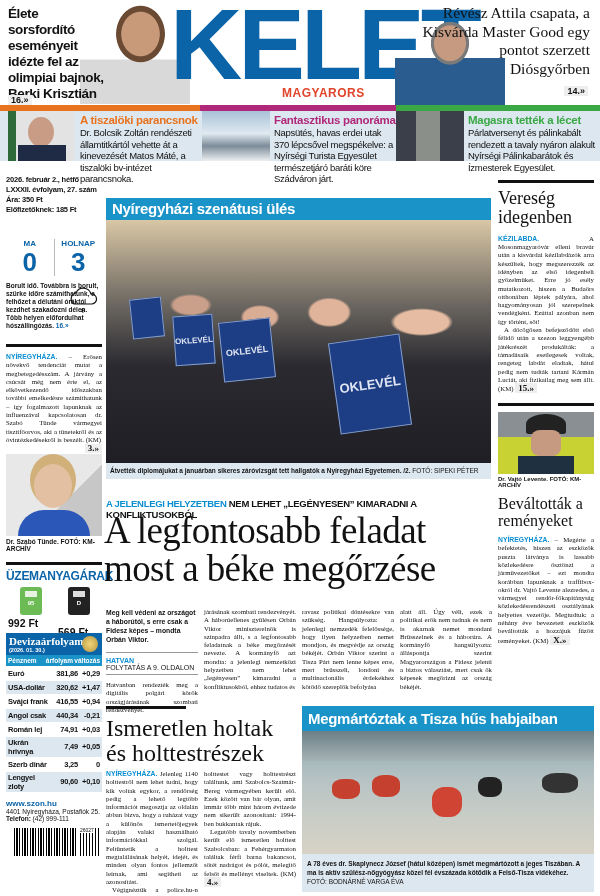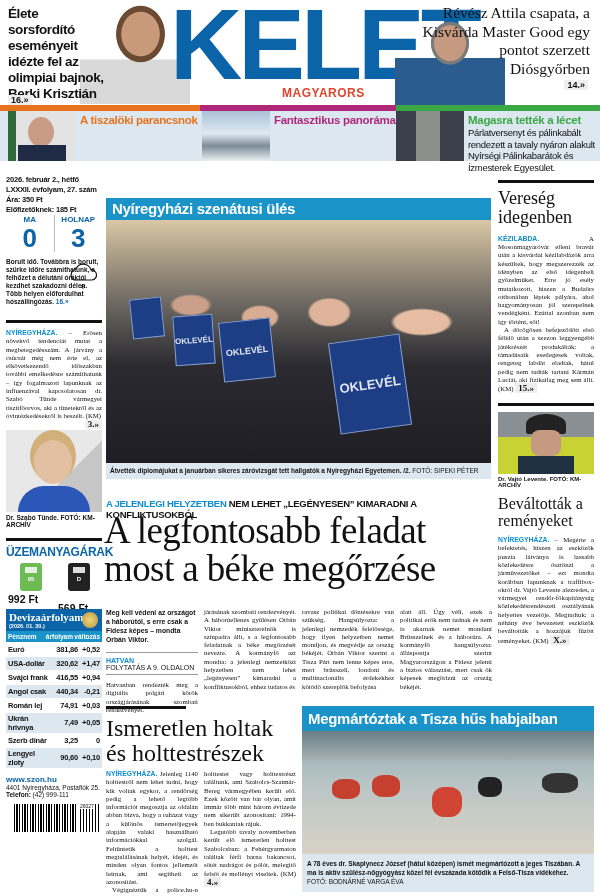--- a/index.html
+++ b/index.html
@@ -9,21 +9,21 @@
 
 
 #teaser-left { left: 8px; top: 6px; width: 100px; font-weight: bold; font-size: 13.5px; line-height: 16px; letter-spacing: -0.4px; }
 #teaser-left-photo { left: 80px; top: 4px; width: 110px; height: 100px; background: radial-gradient(ellipse at 55% 30%, #c99a7a 0 22%, #6b4a34 23% 28%, transparent 29%), linear-gradient(180deg, transparent 55%, #d9d9d9 56%); border-radius: 40% 40% 0 0; }
 #masthead { left: 170px; top: -6px; width: 270px; height: 100px; font-size: 100px; font-weight: 900; color: #0b64a8; letter-spacing: -4px; line-height: 100px; font-family: "Liberation Sans", sans-serif; }
 #masthead-sub { left: 282px; top: 86px; font-size: 12px; font-weight: bold; color: #e0442b; letter-spacing: 0.5px; }
 #teaser-right-photo { left: 395px; top: 10px; width: 110px; height: 95px; background: radial-gradient(ellipse at 50% 35%, #c59a80 0 20%, #7a7a7a 21% 24%, transparent 25%), linear-gradient(180deg, transparent 50%, #2b5c8f 51%); }
 #teaser-right { right: 10px; top: 4px; width: 170px; text-align: right; font-family: "Liberation Serif", serif; font-size: 15.5px; line-height: 18.5px; }
 .pageref { font-size: 9px; font-weight: bold; background: #eee; padding: 0 3px; }
 #teaser-left-ref { left: 8px; top: 95px; }
-#teaser-right-ref { right: 12px; top: 80px; }
+#teaser-right-ref { right: 12px; top: 86px; }
 
 
 #strip { left: 0; top: 105px; width: 600px; height: 56px; background: #dde7ef; }
 .strip-bar { position: absolute; top: 105px; height: 6px; }
 .strip-item { position: absolute; top: 111px; height: 50px; }
 .strip-photo { position: absolute; top: 0; height: 50px; }
 .strip-title { position: absolute; top: 3px; font-weight: bold; font-size: 11.5px; letter-spacing: -0.3px; }
 .strip-text { position: absolute; top: 16px; font-size: 9.5px; line-height: 11.5px; letter-spacing: -0.3px; }
 
 
@@ -89,38 +89,40 @@
 <div class="strip-bar" style="left:0;width:200px;background:#e8731f;"></div>
 <div class="strip-bar" style="left:200px;width:196px;background:#b0287a;"></div>
 <div class="strip-bar" style="left:396px;width:204px;background:#3aa845;"></div>
 
 <div class="strip-item" style="left:0;width:200px;">
   <div class="strip-photo" style="left:8px;width:66px;background:linear-gradient(90deg,#2f6b3a 0 12%,#e3e3e3 12% 100%);">
     <div style="position:absolute;left:20px;top:6px;width:26px;height:30px;border-radius:50%;background:#c99d85;"></div>
     <div style="position:absolute;left:10px;top:34px;width:48px;height:16px;background:#1f2a44;"></div>
   </div>
   <div class="strip-title" style="left:80px;color:#e8731f;">A tiszalöki parancsnok</div>
+  <div class="strip-text" style="left:80px;width:118px;">Dr. Bolcsik Zoltán rendészeti államtitkártól vehette át a kinevezését Matos Máté, a tiszalöki bv-intézet parancsnoka.</div>
 </div>
 <div class="strip-item" style="left:200px;width:196px;">
   <div class="strip-photo" style="left:2px;width:68px;background:linear-gradient(180deg,#a9c2d8 0%,#dfe9f1 45%,#7d8c99 70%,#ecf0f2 100%);"></div>
   <div class="strip-title" style="left:74px;color:#b0287a;">Fantasztikus panoráma</div>
+  <div class="strip-text" style="left:74px;width:120px;">Napsütés, havas erdei utak 370 lépcsővel megspékelve: a Nyírségi Turista Egyesület természetjáró baráti köre Szádváron járt.</div>
 </div>
 <div class="strip-item" style="left:396px;width:204px;">
   <div class="strip-photo" style="left:0;width:68px;background:linear-gradient(90deg,#3b3f4a 0 30%,#8a8f8a 30% 65%,#3b3f4a 65% 100%);"></div>
   <div class="strip-title" style="left:72px;color:#3aa845;">Magasra tették a lécet</div>
   <div class="strip-text" style="left:72px;width:128px;">Párlatversenyt és pálinkabált rendezett a tavaly nyáron alakult Nyírségi Pálinkabarátok és Ízmesterek Egyesület.</div>
 </div>
 
 <div class="abs" id="left-col">
   <div class="meta" style="margin-top:3px;">2026. február 2., hétfő</div>
   <div class="meta">LXXXII. évfolyam, 27. szám</div>
   <div class="meta">Ára: 350 Ft</div>
   <div class="meta">Előfizetőknek: 185 Ft</div>
 
-  <div style="display:flex;margin-top:0;">
+  <div style="display:flex;margin-top:24px;">
     <div style="flex:1;border-right:1px solid #bbb;">
       <div class="wx-label">MA</div>
       <div class="wx-num">0</div>
     </div>
     <div style="flex:1;">
       <div class="wx-label">HOLNAP</div>
       <div class="wx-num">3</div>
     </div>
   </div>
   <div style="position:relative;margin-top:6px;">
@@ -169,21 +171,21 @@
   <div style="display:flex;background:#1a93c8;color:#fff;font-size:6.5px;font-weight:bold;padding:2px 2px;">
     <span style="flex:1.4;">Pénznem</span>
     <span style="flex:1;text-align:right;">árfolyam</span>
     <span style="flex:1;text-align:right;">változás</span>
   </div>
   <table class="fx-table">
     <tbody>
         <tr>
           <td>Euró</td>
           <td>381,86</td>
-          <td>+0,52</td>
+          <td>+0,29</td>
         </tr>
     <tr>
           <td>USA-dollár</td>
           <td>320,62</td>
           <td>+1,47</td>
         </tr>
     <tr>
           <td>Svájci frank</td>
           <td>416,55</td>
           <td>+0,94</td>

